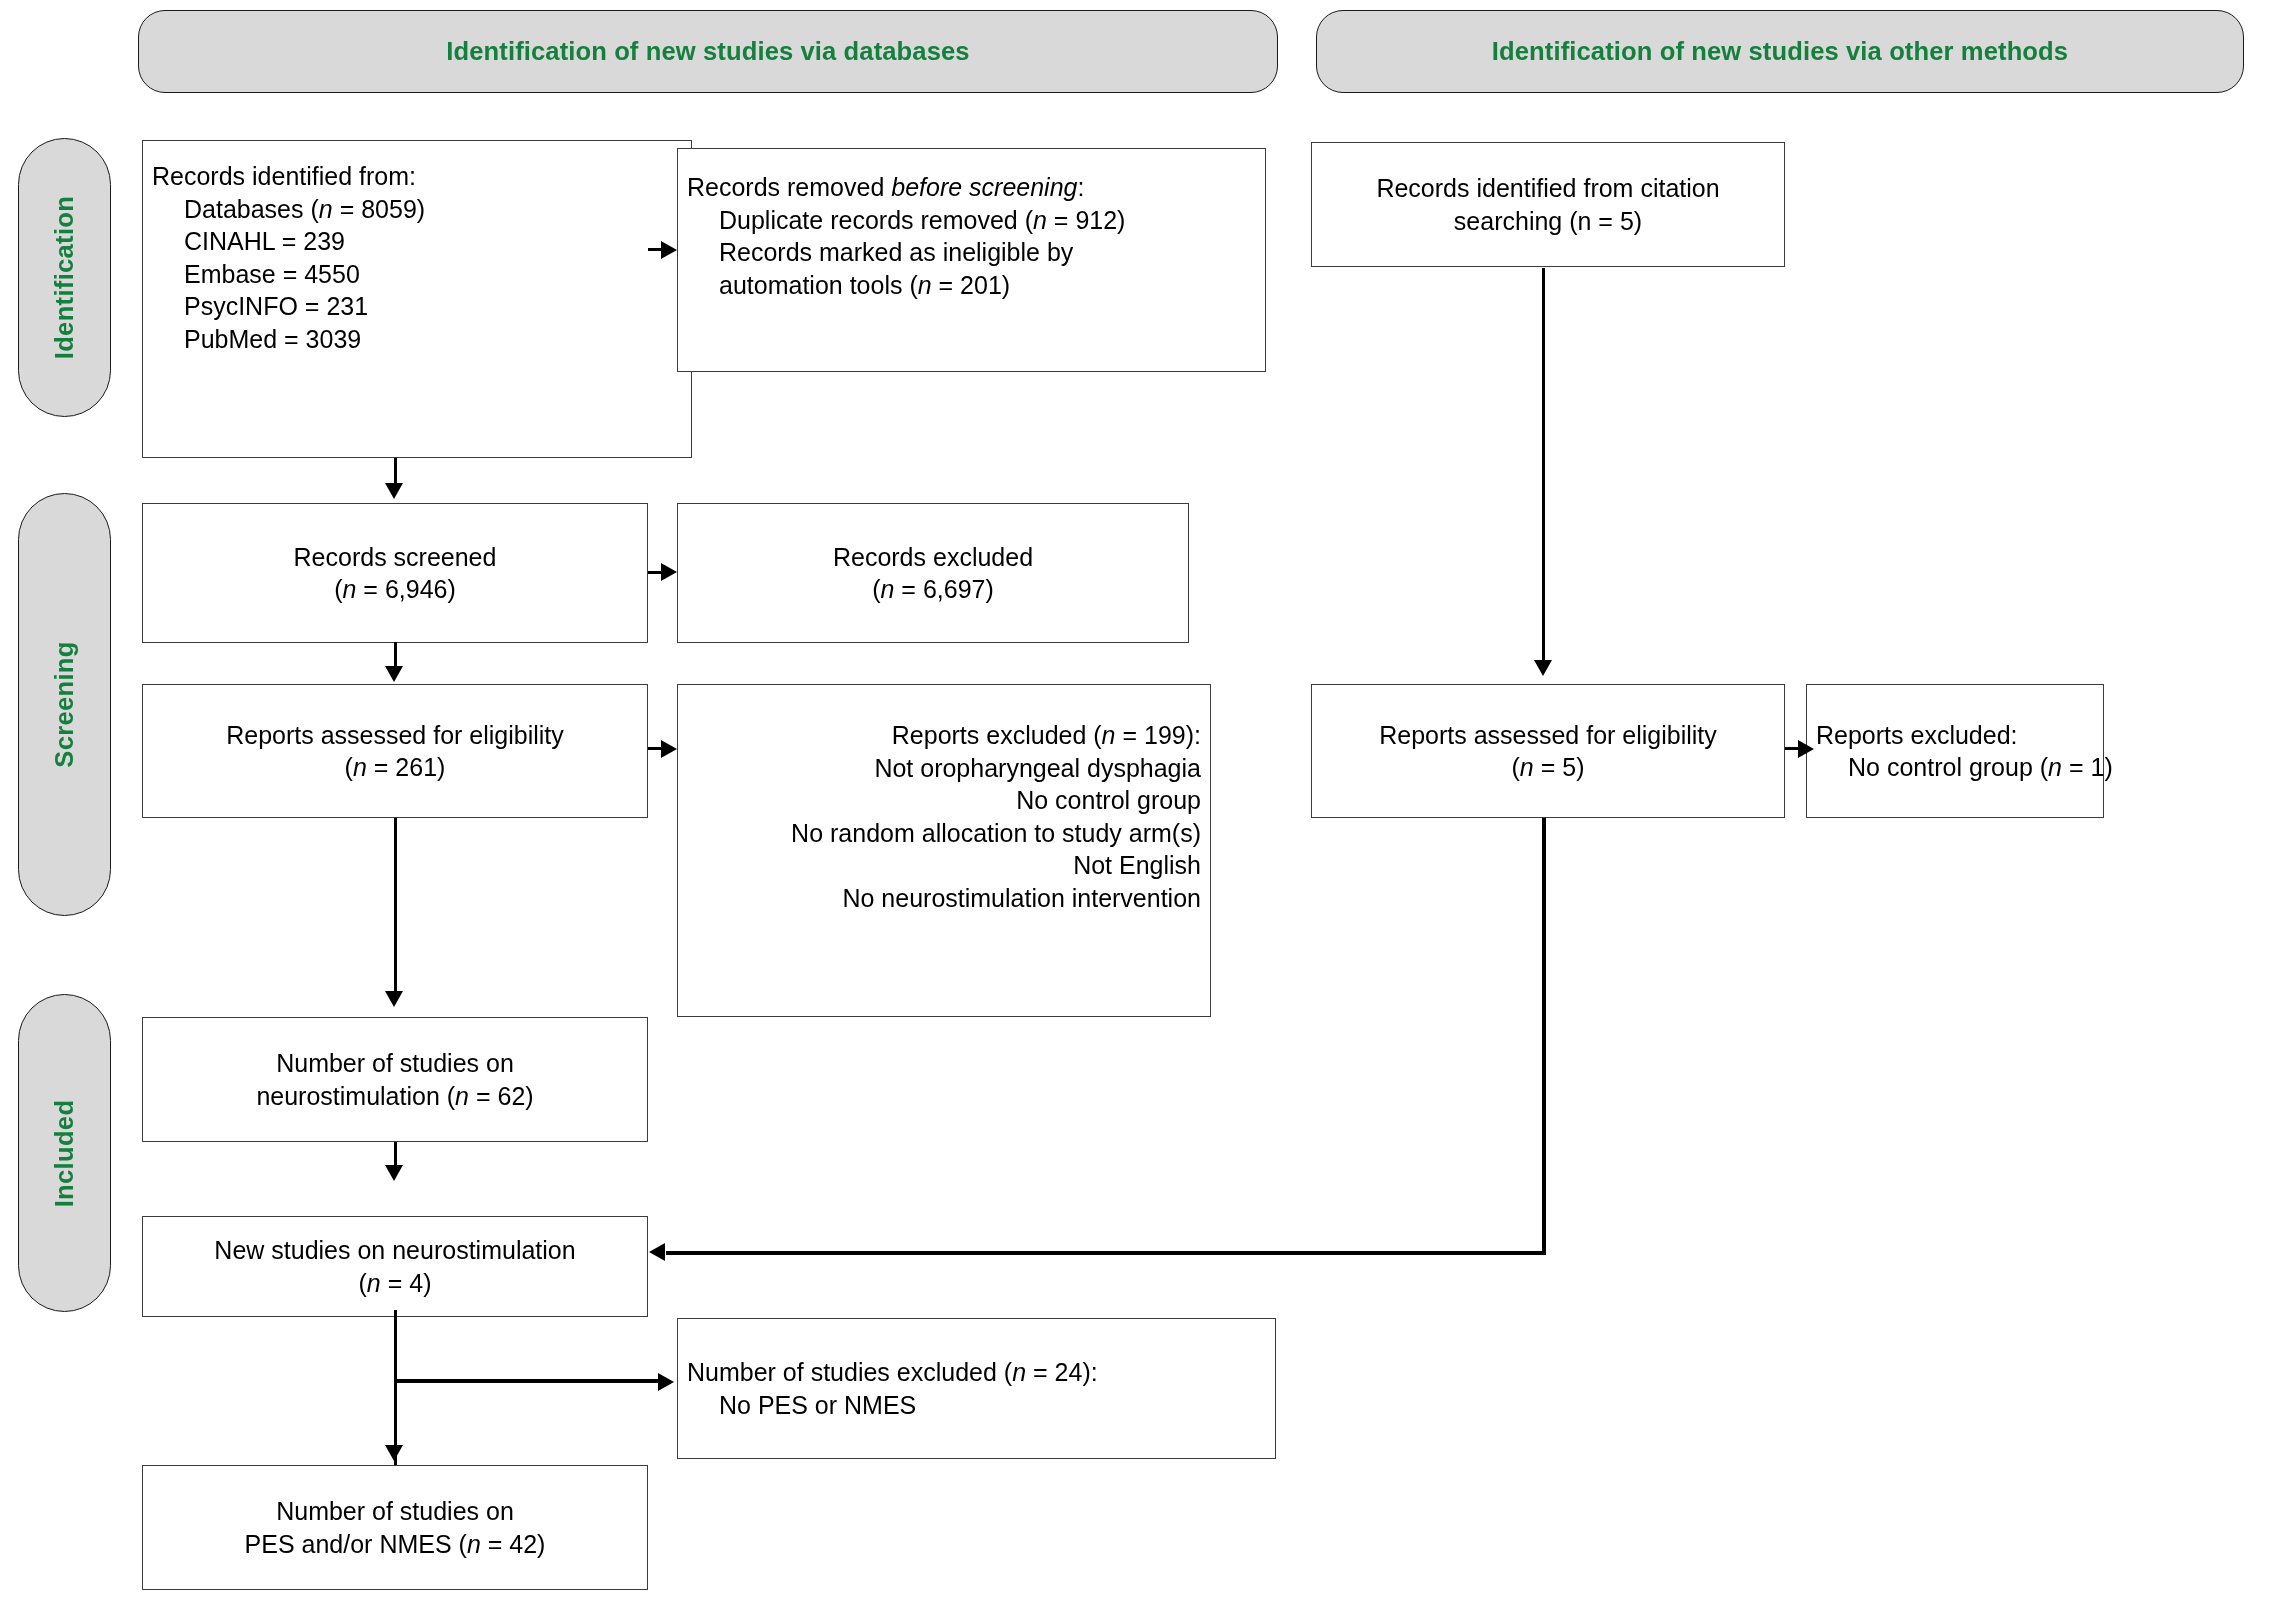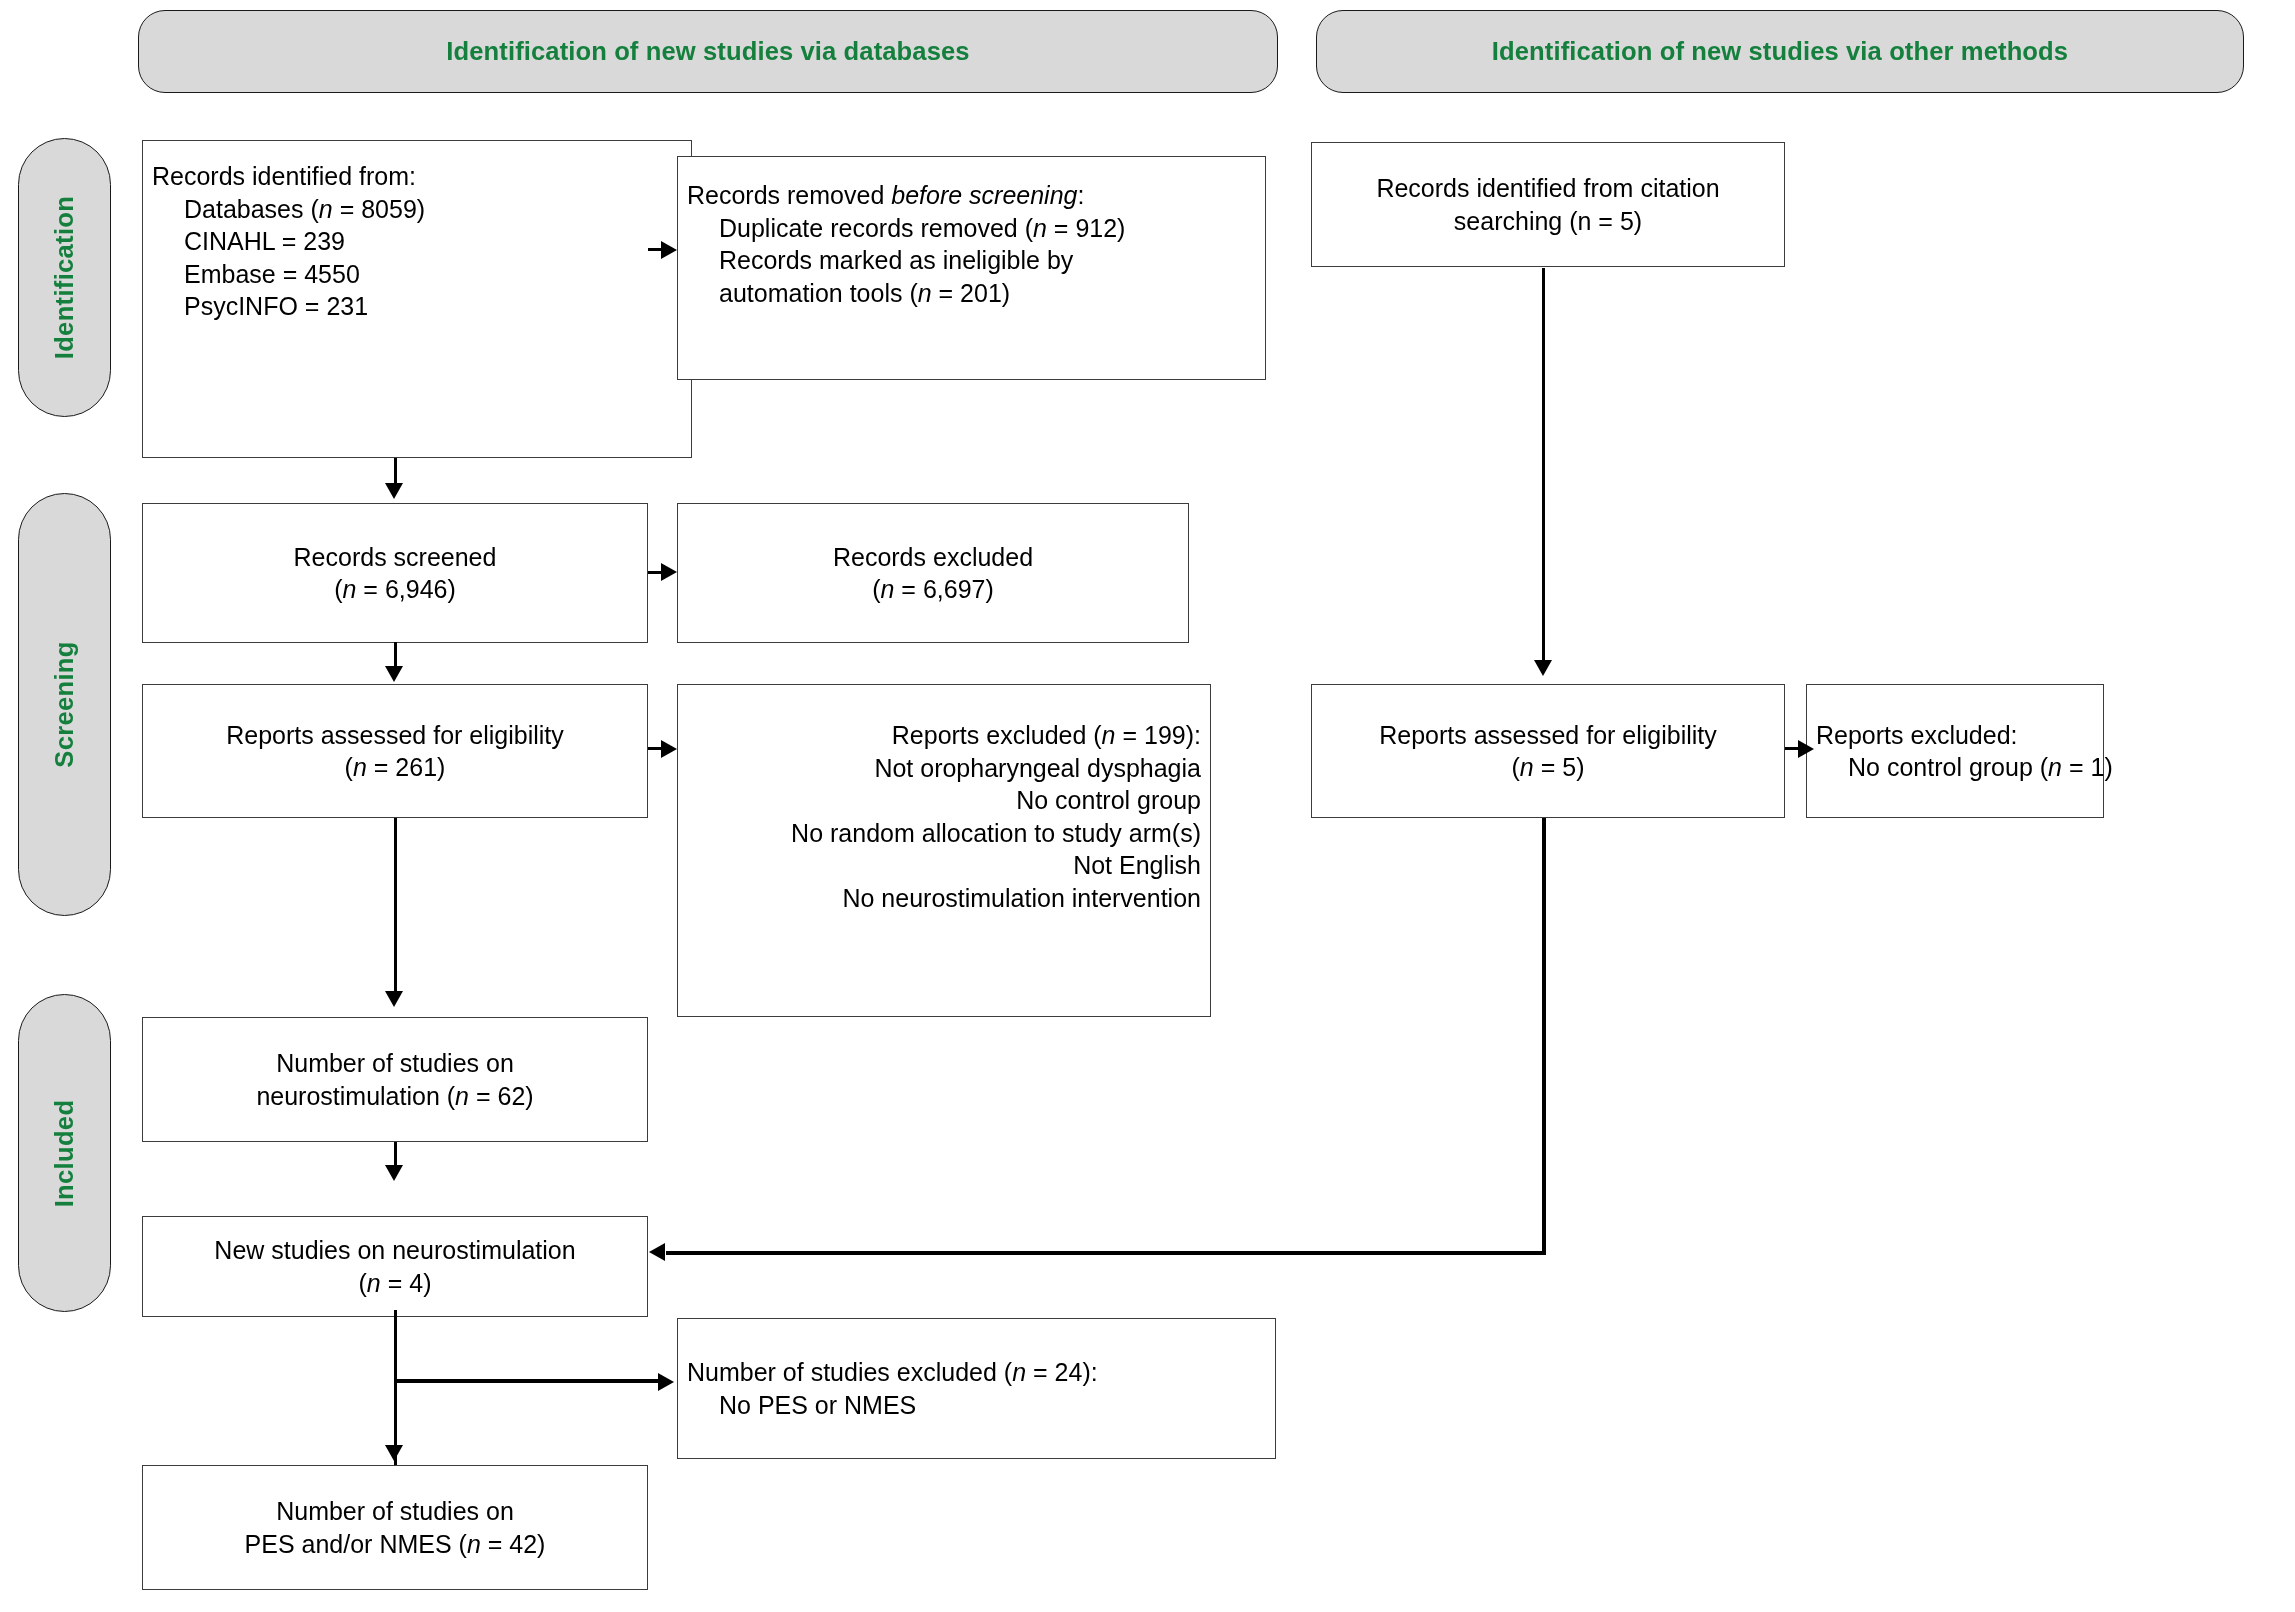--- a/index.html
+++ b/index.html
@@ -105,23 +105,24 @@
   <div class="pill rail" style="left:18px;top:994px;width:93px;height:318px;">
     <span class="vtext">Included</span>
   </div>
 
   <div class="box left" style="left:142px;top:140px;width:550px;height:318px;justify-content:flex-start;padding-top:19px;">
     <div class="line">Records identified from:</div>
     <div class="line indent"><span>Databases (</span><span class="ital">n</span><span> = 8059)</span></div>
     <div class="line indent">CINAHL = 239</div>
     <div class="line indent">Embase = 4550</div>
     <div class="line indent">PsycINFO = 231</div>
-  </div>
-
-  <div class="box left" style="left:677px;top:156px;width:589px;height:224px;justify-content:flex-start;padding-top:22px;">
+    <div class="line indent">PubMed = 3039</div>
+  </div>
+
+  <div class="box left" style="left:677px;top:148px;width:589px;height:224px;justify-content:flex-start;padding-top:22px;">
     <div class="line"><span>Records removed </span><span class="ital">before screening</span><span>:</span></div>
     <div class="line indent"><span>Duplicate records removed (</span><span class="ital">n</span><span> = 912)</span></div>
     <div class="line indent">Records marked as ineligible by</div>
     <div class="line indent"><span>automation tools (</span><span class="ital">n</span><span> = 201)</span></div>
   </div>
 
   <div class="conn hline" style="left:648px;top:248px;width:14px;height:3.2px;"></div>
   <div class="arrow right" style="left:661px;top:241px;"></div>
 
   <div class="box center" style="left:1311px;top:142px;width:474px;height:125px;">

